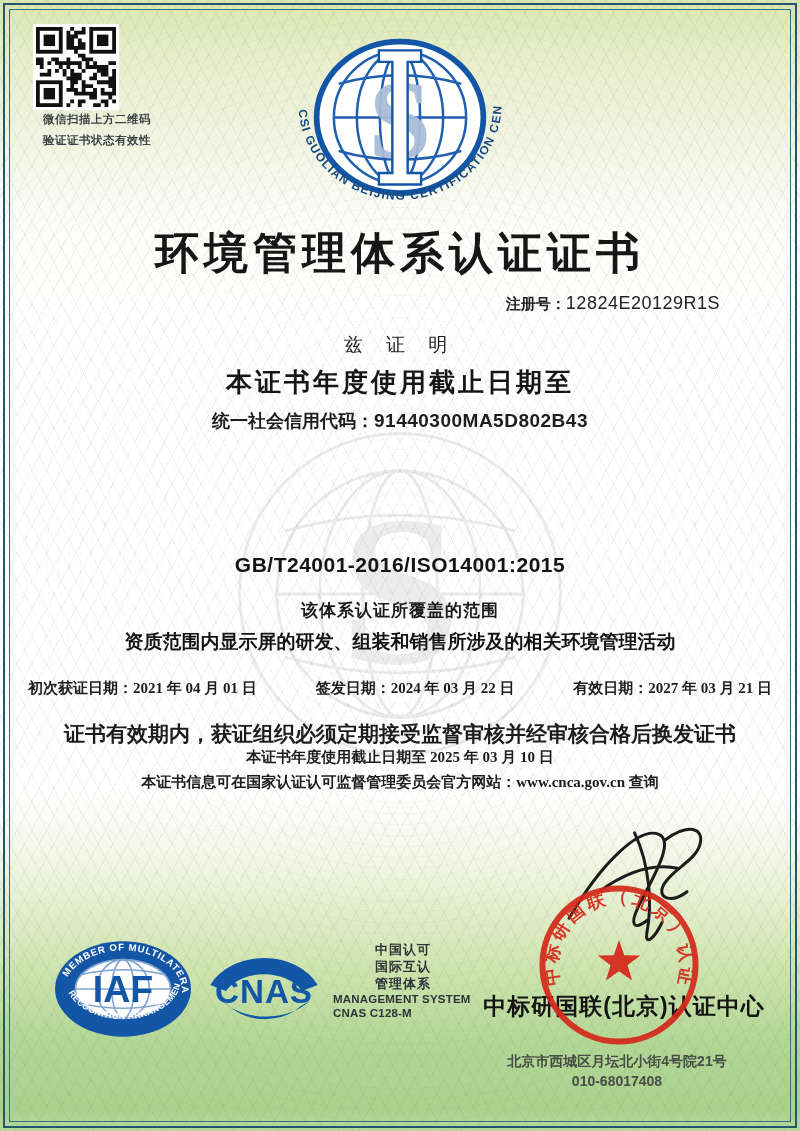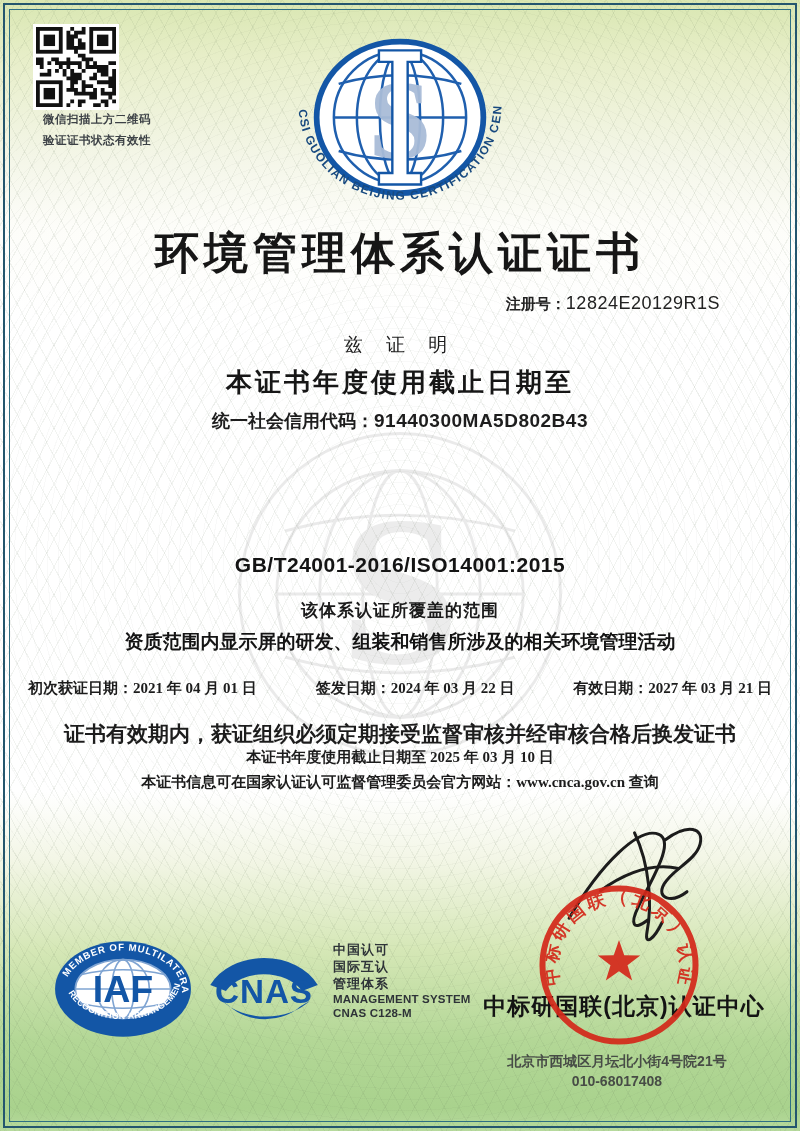--- a/index.html
+++ b/index.html
@@ -55,21 +55,21 @@
   .note3 { top:773px; font-family:"Liberation Serif", serif; font-size:15px; font-weight:700; color:#1c1c1c; }
 
   .signature { left:552px; top:815px; width:168px; height:140px; z-index:2; }
   .seal { left:533px; top:879px; width:172px; height:172px; z-index:4; opacity:.92; }
   .issuer-name { left:424px; top:991px; width:400px; text-align:center; z-index:3;
                  font-size:23px; font-weight:700; color:#141414; letter-spacing:1px; }
 
   .iaf  { left:52px;  top:937px; width:142px; height:104px; }
   .cnas { left:200px; top:946px; width:128px; height:86px; }
   .accred { left:333px; top:941px; color:#2e3338; }
-  .accred .cjk { font-size:13px; font-weight:700; line-height:17px; letter-spacing:1px; }
+  .accred .cjk { font-size:13px; font-weight:700; line-height:17px; letter-spacing:1px;margin-left:42px; }
   .accred .en  { font-size:11.5px; font-weight:700; line-height:14px; letter-spacing:.2px; }
 
   .contact { left:462px; top:1051px; width:310px; text-align:center; color:#474c46;
              font-size:14px; font-weight:700; line-height:20px; }
 </style>
 </head>
 <body>
 
 <div class="certificate">
   <div class="net"></div>

